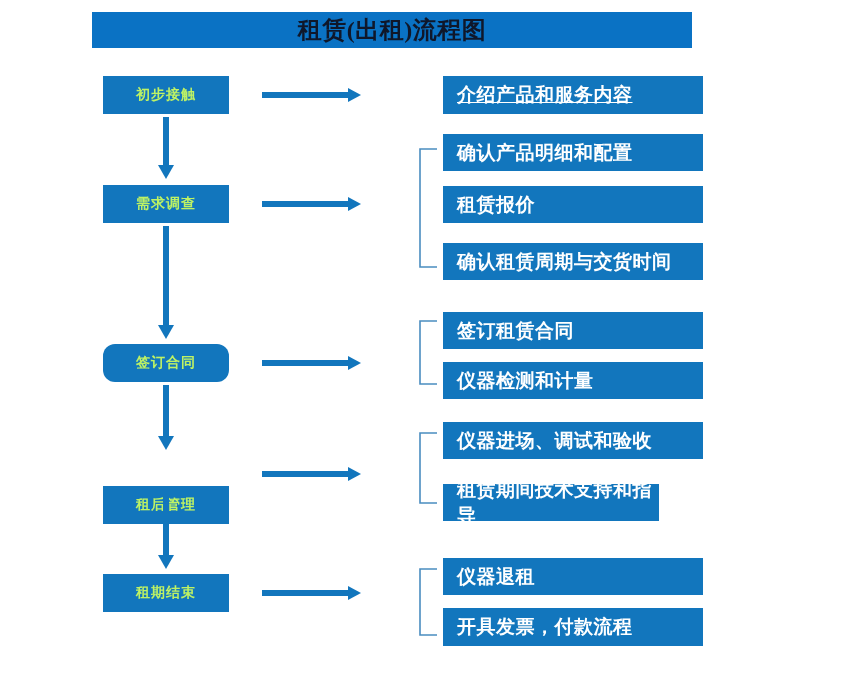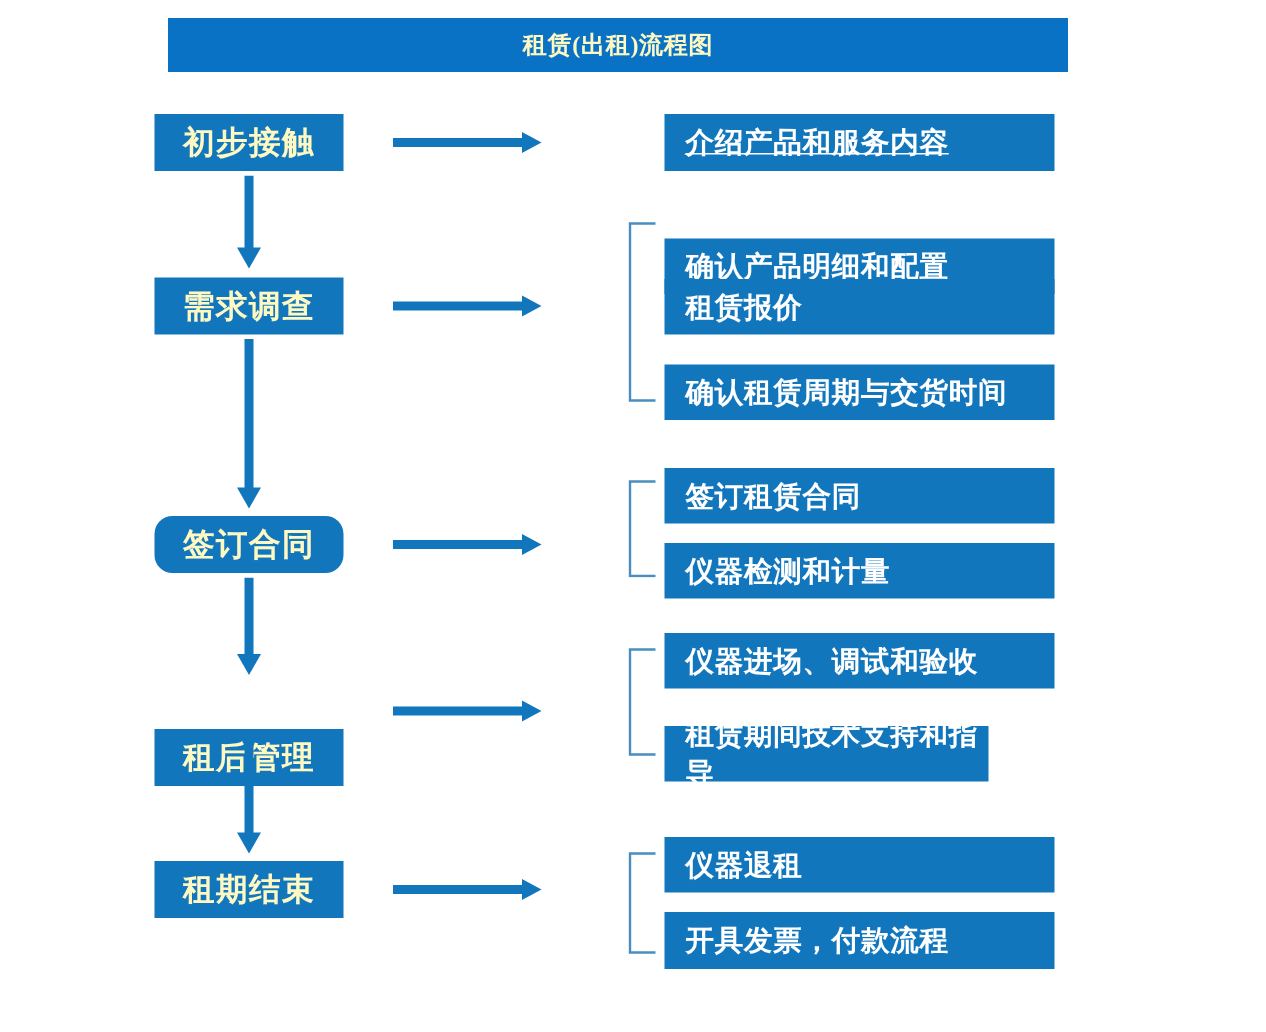--- a/index.html
+++ b/index.html
@@ -12,38 +12,38 @@
   }
   #canvas {
     position: relative;
     width: 844px;
     height: 688px;
     background: #ffffff;
     overflow: hidden;
   }
   .title-bar {
     position: absolute;
-    left: 112px;
+    left: 92px;
     top: 12px;
     width: 600px;
     height: 36px;
     background: #0a72c4;
-    color: #fef9c3;
-    font-size: 16px;
+    color: #0f172a;
+    font-size: 24px;
     font-weight: bold;
     display: flex;
     align-items: center;
     justify-content: center;
     letter-spacing: 0.5px;
   }
   .stage-box {
     position: absolute;
     background: #1276bd;
-    color: #fef9c3;
-    font-size: 21px;
+    color: #bef264;
+    font-size: 14px;
     font-weight: bold;
     display: flex;
     align-items: center;
     justify-content: center;
     letter-spacing: 1px;
   }
   .detail-box {
     position: absolute;
     background: #1276bd;
     color: #ffffff;
@@ -171,21 +171,21 @@
   </div>
 
   <div class="bracket" style="left:418px; top:568px; width:20px; height:68px;">
     <svg viewBox="0 0 20 68" preserveAspectRatio="none">
       <path d="M19 1 L2 1 L2 67 L19 67" fill="none" stroke="#4a8dc0" stroke-width="1.6"></path>
     </svg>
   </div>
 
   <div class="detail-box" style="left:443px; top:76px; width:260px; height:38px;text-decoration:underline;">介绍产品和服务内容</div>
 
-  <div class="detail-box" style="left:443px; top:134px; width:260px; height:37px;margin-top:25px;">确认产品明细和配置</div>
+  <div class="detail-box" style="left:443px; top:134px; width:260px; height:37px;">确认产品明细和配置</div>
 
   <div class="detail-box" style="left:443px; top:186px; width:260px; height:37px;">租赁报价</div>
 
   <div class="detail-box" style="left:443px; top:243px; width:260px; height:37px;">确认租赁周期与交货时间</div>
 
   <div class="detail-box" style="left:443px; top:312px; width:260px; height:37px;">签订租赁合同</div>
 
   <div class="detail-box" style="left:443px; top:362px; width:260px; height:37px;">仪器检测和计量</div>
 
   <div class="detail-box" style="left:443px; top:422px; width:260px; height:37px;">仪器进场、调试和验收</div>

